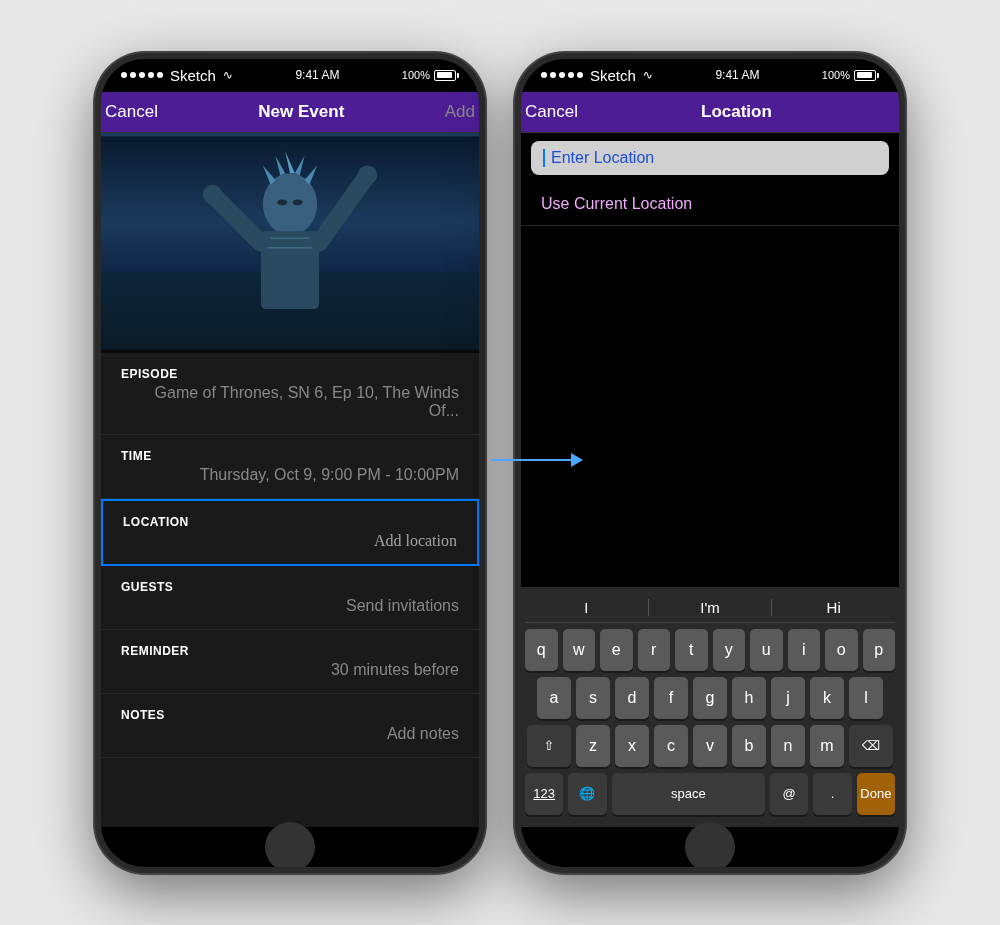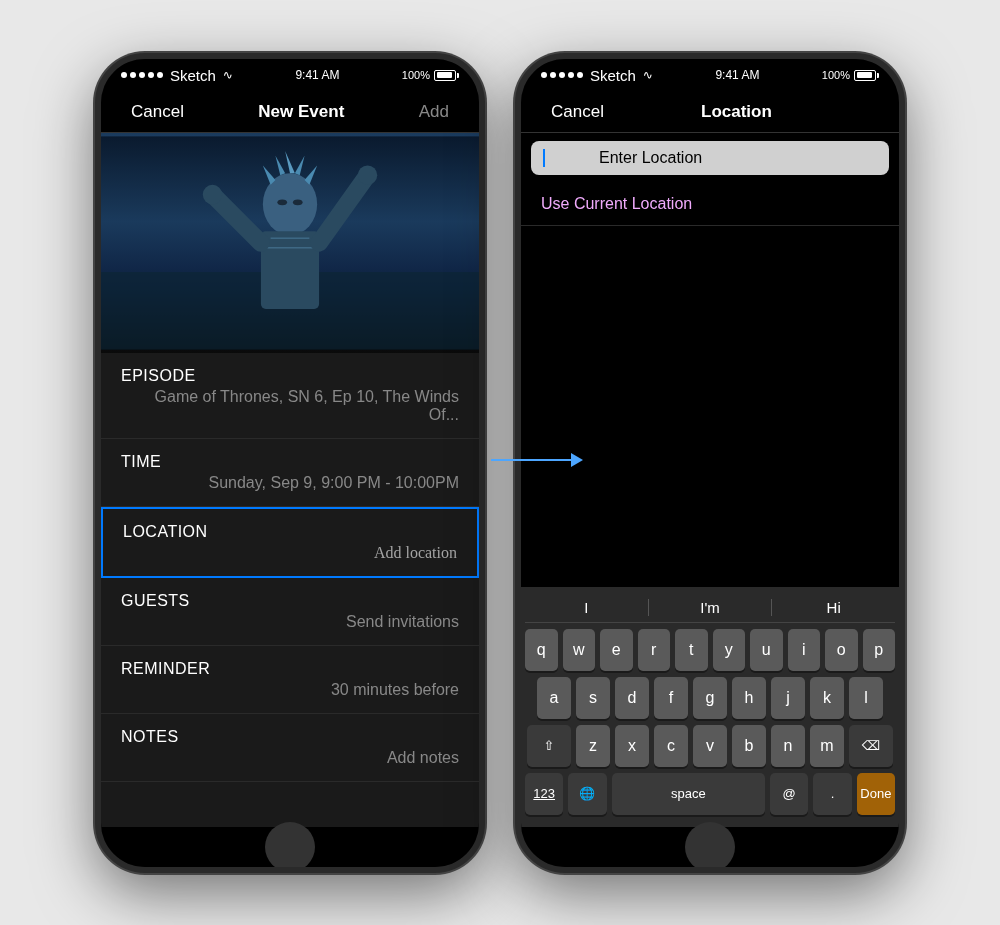--- a/index.html
+++ b/index.html
@@ -93,25 +93,25 @@
     }
     .battery-tip {
       width: 2px; height: 5px;
       background: #fff;
       border-radius: 0 1px 1px 0;
       margin-left: 1px;
     }
 
     
     .nav-bar {
-      background: #000000;
+      background: #4c1d95;
       display: flex;
       justify-content: space-between;
       align-items: flex-start;
-      padding: 10px 30px;
+      padding: 10px 4px;
       flex-shrink: 0;
       border-bottom: 1px solid #333;
     }
     .nav-cancel {
       color: #fff;
       font-size: 17px;
       cursor: pointer;
     }
     .nav-title {
       color: #fff;
@@ -147,22 +147,22 @@
       flex: 1;
       overflow-y: auto;
       background: #1a1a1a;
     }
     .info-section {
       padding: 14px 20px;
       border-bottom: 1px solid #2a2a2a;
     }
     .section-label {
       color: #fff;
-      font-size: 16px;
-      font-weight: 400;
+      font-size: 12px;
+      font-weight: 700;
       letter-spacing: 0.5px;
       margin-bottom: 3px;
     }
     .section-value {
       color: #888;
       font-size: 16px;
       text-align: right;
     }
     .section-highlighted {
       border: 2px solid #007AFF;
@@ -225,23 +225,22 @@
     }
     .location-cursor {
       width: 2px;
       height: 18px;
       background: #007AFF;
       margin-right: 6px;
       animation: blink 1s step-end infinite;
     }
     @keyframes blink { 50% { opacity: 0; } }
     .location-placeholder {
-      color: #000000;
+      color: #1d4ed8;
       font-size: 16px;
-      margin-left: 48px;
     }
     .use-current {
       padding: 12px 20px;
       border-bottom: 1px solid #2a2a2a;
       flex-shrink: 0;
     }
     .use-current-text {
       color: #f0abfc;
       font-size: 16px;
     }
@@ -390,21 +389,21 @@
         </svg>
       </div>
 
       <div class="info-sections">
         <div class="info-section">
           <div class="section-label">EPISODE</div>
           <div class="section-value">Game of Thrones, SN 6, Ep 10, The Winds Of...</div>
         </div>
         <div class="info-section">
           <div class="section-label">TIME</div>
-          <div class="section-value">Sunday, Sep 9, 9:00 PM - 10:00PM</div>
+          <div class="section-value">Thursday, Oct 9, 9:00 PM - 10:00PM</div>
         </div>
         <div class="info-section section-highlighted">
           <div class="section-label">LOCATION</div>
           <div class="section-value">Add location</div>
         </div>
         <div class="info-section">
           <div class="section-label">GUESTS</div>
           <div class="section-value">Send invitations</div>
         </div>
         <div class="info-section">

